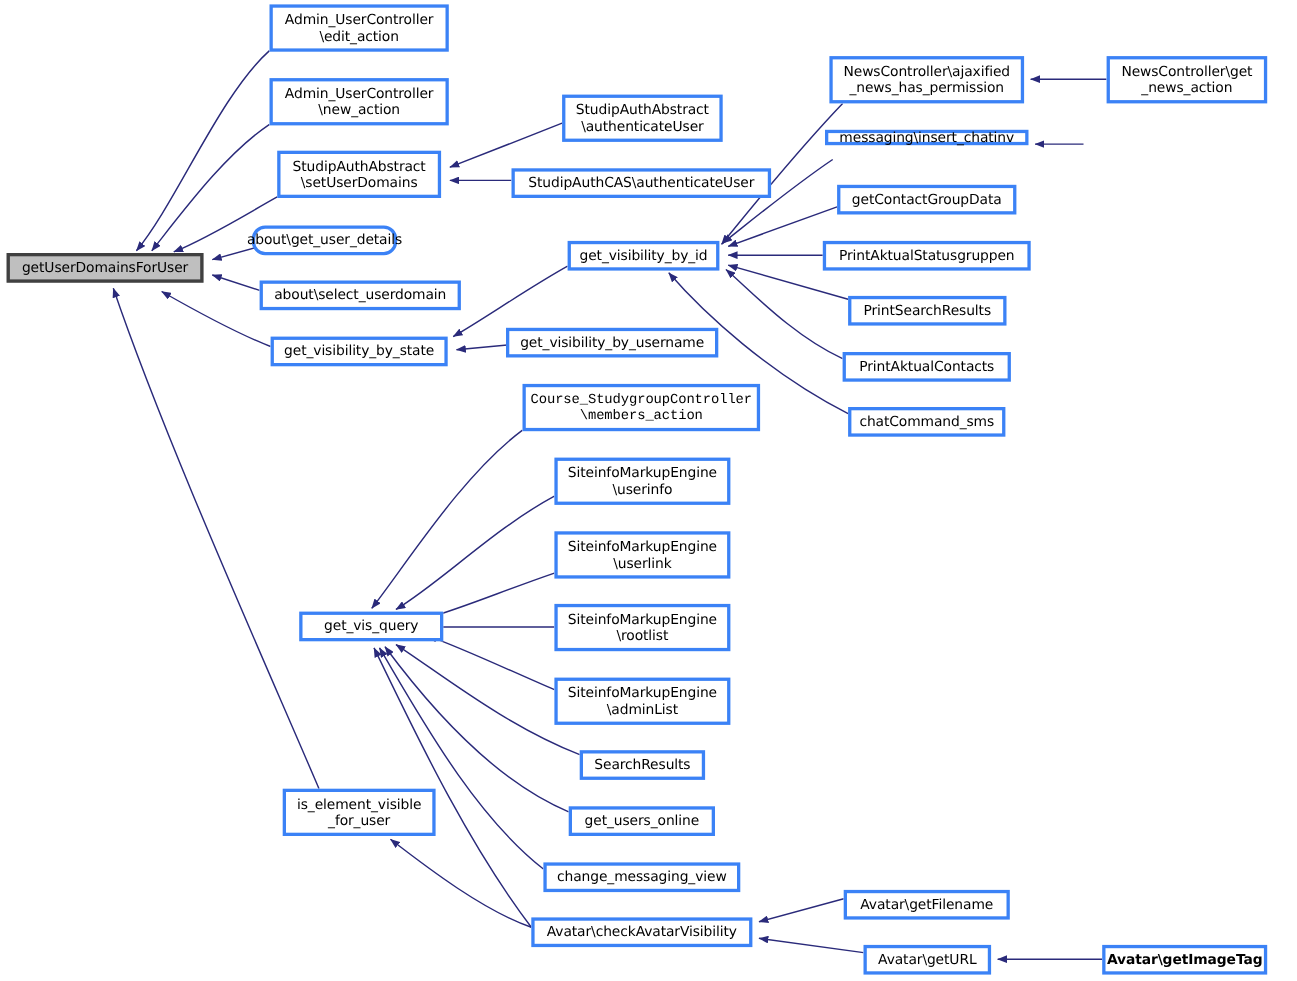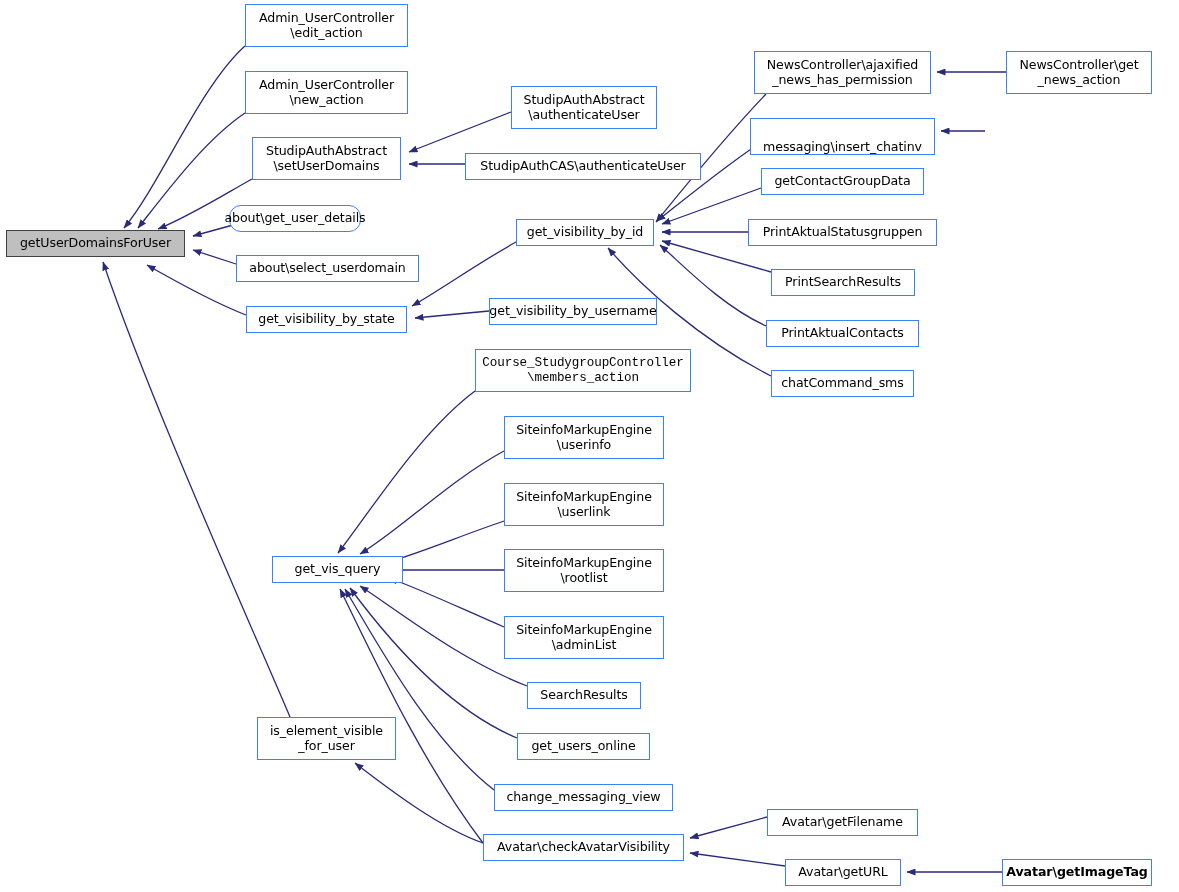--- a/index.html
+++ b/index.html
@@ -1,19 +1,19 @@
 <!DOCTYPE html>
 <html><head>
 <meta charset="utf-8">
 <style>
   html,body{margin:0;padding:0;background:#ffffff;}
   #canvas{position:relative;width:1179px;height:892px;background:#ffffff;
           font-family:"DejaVu Sans","Liberation Sans",sans-serif;}
   svg#edges{position:absolute;left:0;top:0;width:1179px;height:892px;overflow:visible;}
-  .node{position:absolute;box-sizing:border-box;border:1px solid #3b82f6;
+  .node{position:absolute;box-sizing:border-box;border:3px solid #3b82f6;
         background:#ffffff;color:#000000;display:flex;align-items:center;
         justify-content:center;text-align:center;line-height:1.12;
         font-size:12.6px;letter-spacing:-0.1px;padding:0 3px;}
   .node.root{background:#bfbfbf;border-color:#404040;}
   .node span{display:block;white-space:pre-line;}
 </style>
 </head>
 <body>
 
 <div id="canvas">
@@ -84,28 +84,28 @@
     <div class="node" style="left: 511px; top: 86px; width: 146px; height: 43px;">
       <span>StudipAuthAbstract
 \authenticateUser</span>
     </div>
     <div class="node" style="left: 465px; top: 153px; width: 236px; height: 27px;">
       <span>StudipAuthCAS\authenticateUser</span>
     </div>
     <div class="node" style="left: 516px; top: 219px; width: 138px; height: 27px;">
       <span>get_visibility_by_id</span>
     </div>
-    <div class="node" style="left: 489px; top: 298px; width: 168px; height: 27px;">
+    <div class="node" style="left: 460px; top: 298px; width: 193px; height: 27px;">
       <span>get_visibility_by_username</span>
     </div>
     <div class="node" style="left: 754px; top: 51px; width: 177px; height: 43px;">
       <span>NewsController\ajaxified
 _news_has_permission</span>
     </div>
-    <div class="node" style="left: 750px; top: 118px; width: 185px; height: 37px; align-items: flex-end;">
+    <div class="node" style="left: 750px; top: 118px; width: 185px; height: 14px;">
       <span>messaging\insert_chatinv</span>
     </div>
     <div class="node" style="left: 761px; top: 168px; width: 163px; height: 27px;">
       <span>getContactGroupData</span>
     </div>
     <div class="node" style="left: 748px; top: 219px; width: 189px; height: 27px;">
       <span>PrintAktualStatusgruppen</span>
     </div>
     <div class="node" style="left: 771px; top: 269px; width: 144px; height: 27px;">
       <span>PrintSearchResults</span>

